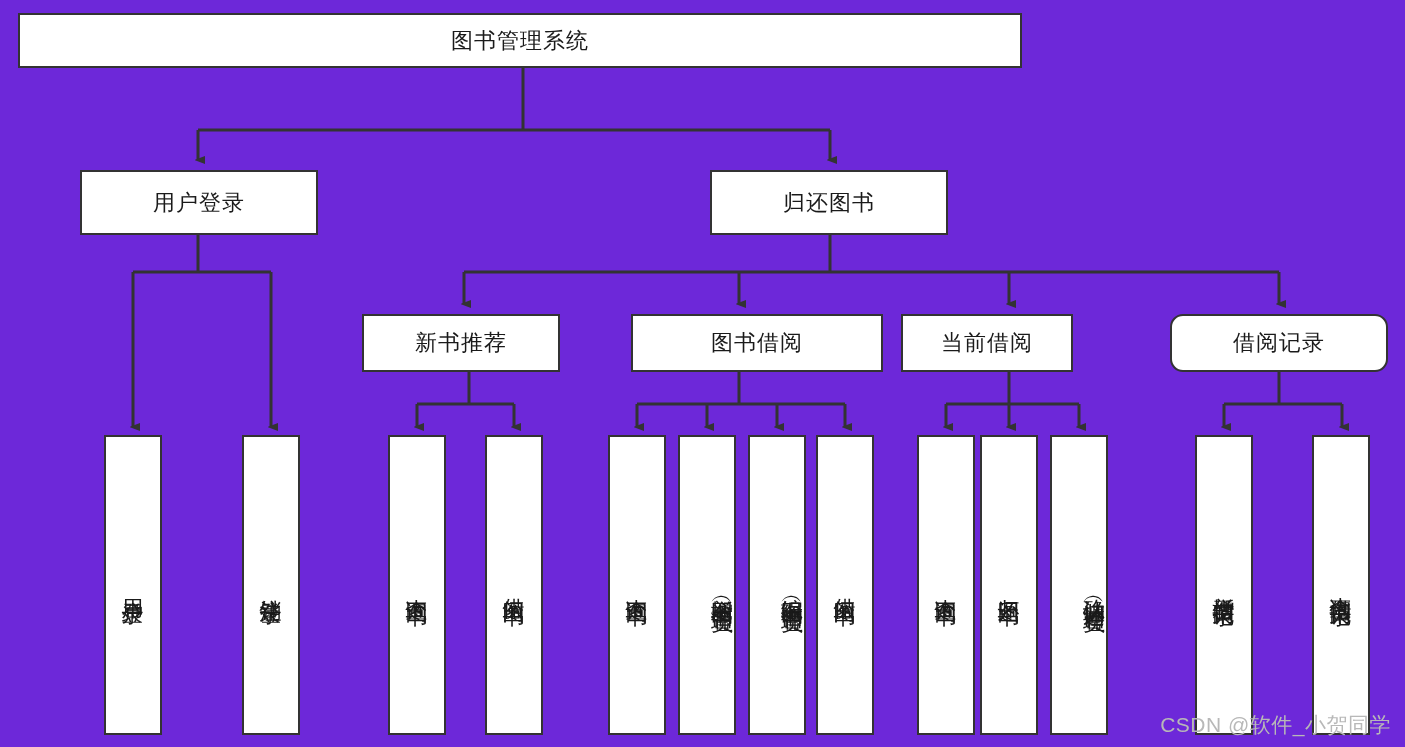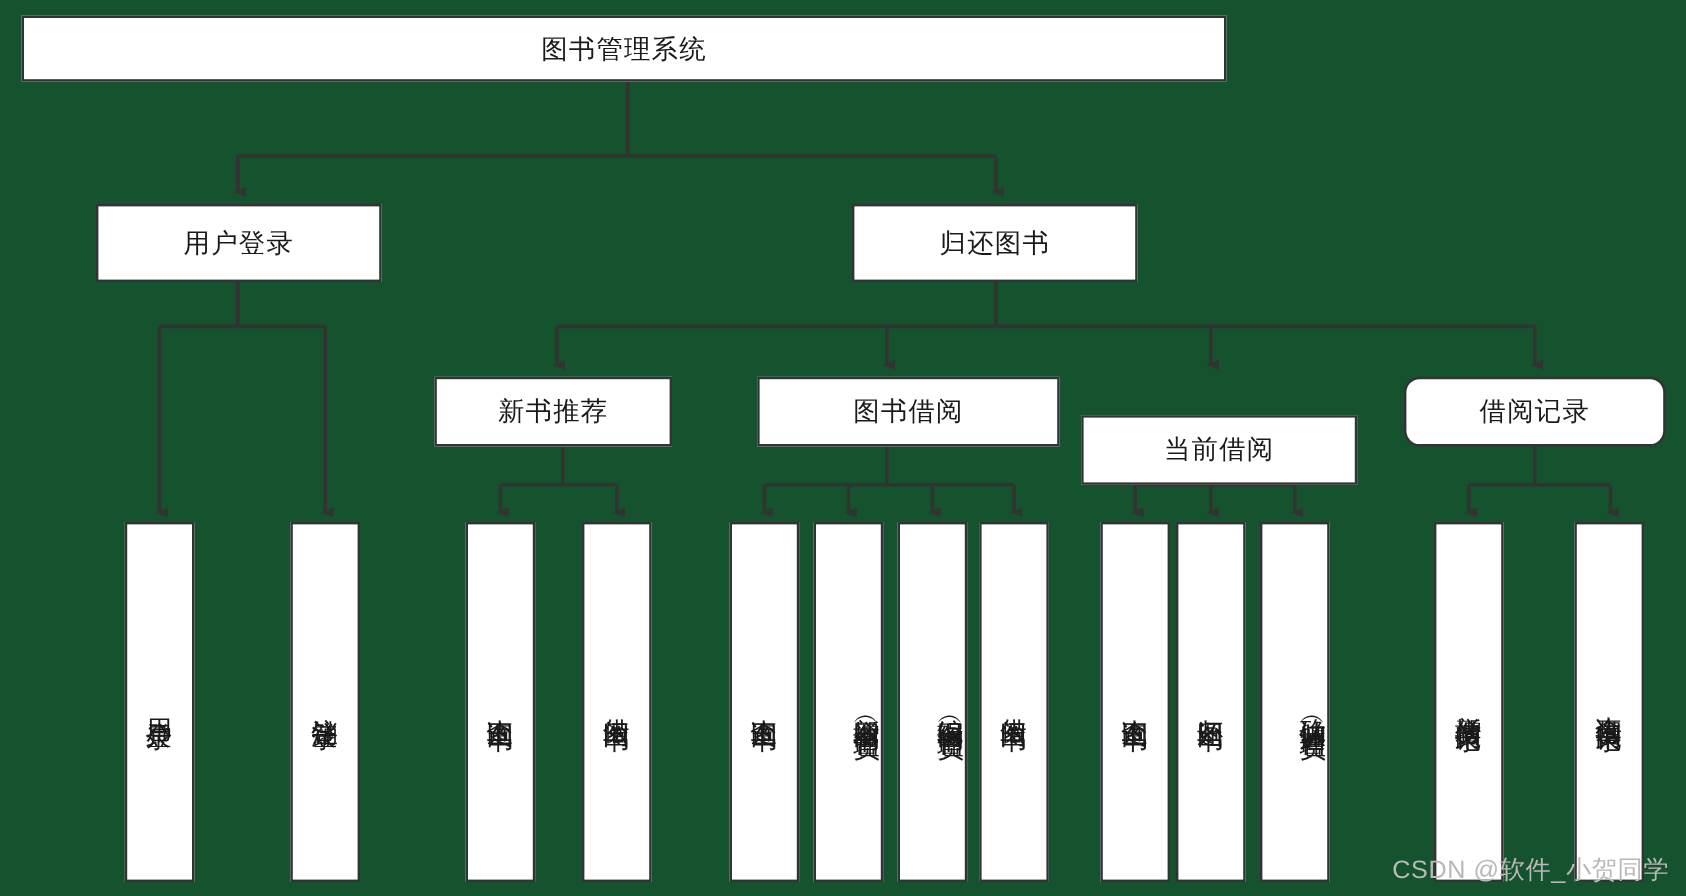--- a/index.html
+++ b/index.html
@@ -7,21 +7,21 @@
     padding: 0;
     background: #ffffff;
   }
   body {
     font-family: "Liberation Sans", "DejaVu Sans", sans-serif;
   }
   #canvas {
     position: relative;
     width: 1405px;
     height: 747px;
-    background: #14532d;
+    background: #6d28d9;
     overflow: hidden;
   }
   #wires {
     position: absolute;
     left: 0;
     top: 0;
     width: 1405px;
     height: 747px;
     pointer-events: none;
   }
@@ -133,21 +133,21 @@
   <div class="node horiz" style="left:710px; top:170px; width:238px; height:65px;">
     <span>归还图书</span>
   </div>
 
   <div class="node horiz" style="left:362px; top:314px; width:198px; height:58px;">
     <span>新书推荐</span>
   </div>
   <div class="node horiz" style="left:631px; top:314px; width:252px; height:58px;">
     <span>图书借阅</span>
   </div>
-  <div class="node horiz" style="left:901px; top:314px; width:230px; height:58px;margin-top:32px;">
+  <div class="node horiz" style="left:901px; top:314px; width:172px; height:58px;">
     <span>当前借阅</span>
   </div>
   <div class="node horiz" style="left:1170px; top:314px; width:218px; height:58px;border-radius:13px;">
     <span>借阅记录</span>
   </div>
 
   <div class="node vert centered" style="left:104px; top:435px; width:58px; height:300px;">
     <span class="vtext">用户登录</span>
   </div>
   <div class="node vert centered" style="left:242px; top:435px; width:58px; height:300px;">

